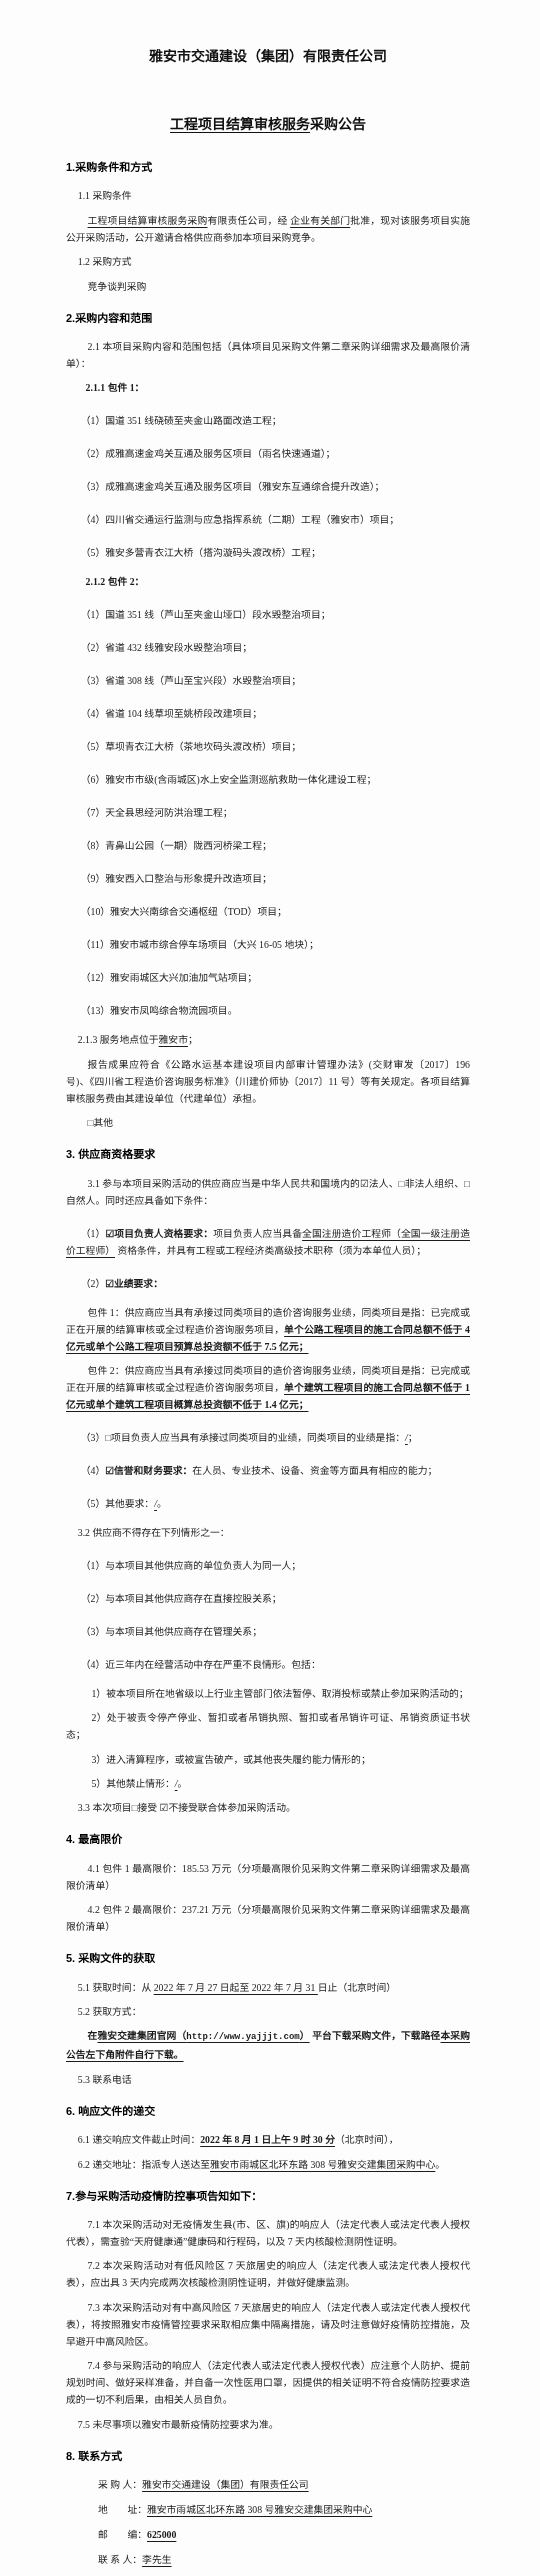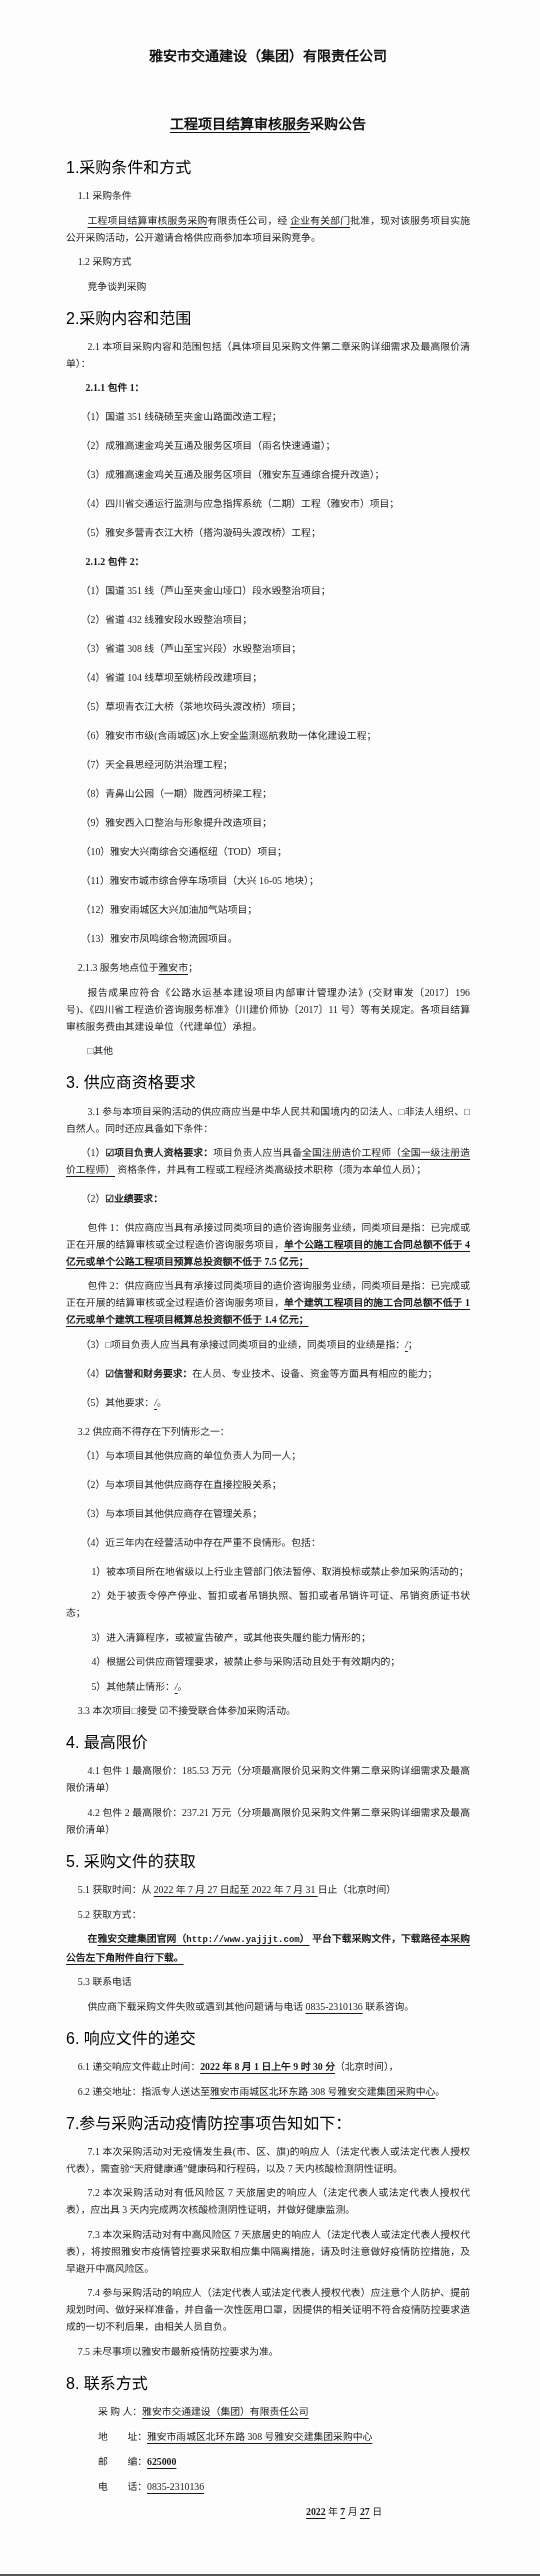--- a/index.html
+++ b/index.html
@@ -27,30 +27,30 @@
     font-weight: 700;
     font-size: 14px;
     line-height: 23px;
     text-align: center;
     color: #111;
     margin-bottom: 6.8px;
   }
   .title:nth-of-type(2) { margin-bottom: 23px; margin-top: 45px; }
   .h {
     font-family: "Liberation Sans", "DejaVu Sans", sans-serif;
-    font-weight: 400;
-    font-size: 16px;
+    font-weight: 700;
+    font-size: 11px;
     line-height: 17.6px;
     color: #000;
     margin: 15px 0 10.8px 0;
     text-align: left;
   }
   .sub     { text-indent: 1.2em; margin-bottom: 7.4px; }
   .para    { text-indent: 2.2em; margin-bottom: 7.4px; }
-  .item    { text-indent: 1.5em; margin-bottom: 12px; }
+  .item    { text-indent: 1.5em; margin-bottom: 12px; margin-top: 16px; }
   .pack    { text-indent: 2em;   margin-bottom: 12px; font-weight: 700; }
   .subitem { text-indent: 2.6em; margin-bottom: 7.4px; }
   .contact { padding-left: 32px; margin-bottom: 8px; }
   .date    { margin: 4px 0 0 240px; text-align: left; }
   .u { text-decoration: underline; text-underline-offset: 2.7px; text-decoration-thickness: 0.7px; }
   .b { font-weight: 700; text-align: center; }
   .i { font-style: italic; }
   .mono { font-family: "Liberation Mono", "DejaVu Sans Mono", monospace; font-size: 9px; }
 </style>
 </head>
@@ -100,42 +100,41 @@
       <div class="blk item"><span>（4）</span><span class="b">☑信誉和财务要求：</span><span>在人员、专业技术、设备、资金等方面具有相应的能力；</span></div>
       <div class="blk item"><span>（5）其他要求：</span><span class="u i">/</span><span>。</span></div>
       <div class="blk sub"><span>3.2  供应商不得存在下列情形之一：</span></div>
       <div class="blk item"><span>（1）与本项目其他供应商的单位负责人为同一人；</span></div>
       <div class="blk item"><span>（2）与本项目其他供应商存在直接控股关系；</span></div>
       <div class="blk item"><span>（3）与本项目其他供应商存在管理关系；</span></div>
       <div class="blk item"><span>（4）近三年内在经营活动中存在严重不良情形。包括：</span></div>
       <div class="blk subitem"><span>1）被本项目所在地省级以上行业主管部门依法暂停、取消投标或禁止参加采购活动的；</span></div>
       <div class="blk subitem"><span>2）处于被责令停产停业、暂扣或者吊销执照、暂扣或者吊销许可证、吊销资质证书状态；</span></div>
       <div class="blk subitem"><span>3）进入清算程序，或被宣告破产，或其他丧失履约能力情形的；</span></div>
-      <div class="blk subitem"><span>4）根据公司供应商管理要求，被禁止参与采购活动且处于有效期内的；</span></div>
       <div class="blk subitem"><span>5）其他禁止情形：</span><span class="u i">/</span><span>。</span></div>
       <div class="blk sub"><span>3.3  本次项目□接受 ☑不接受联合体参加采购活动。</span></div>
       <div class="blk h"><span>4.  最高限价</span></div>
       <div class="blk para"><span>4.1 包件 1 最高限价：185.53 万元（分项最高限价见采购文件第二章采购详细需求及最高限价清单）</span></div>
       <div class="blk para"><span>4.2 包件 2 最高限价：237.21 万元（分项最高限价见采购文件第二章采购详细需求及最高限价清单）</span></div>
       <div class="blk h"><span>5.  采购文件的获取</span></div>
       <div class="blk sub"><span>5.1 获取时间：从 </span><span class="u">2022 年 7 月 27 日起至 2022 年 7 月 31 </span><span>日止（北京时间）</span></div>
       <div class="blk sub"><span>5.2  获取方式：</span></div>
       <div class="blk para"><span class="b">在</span><span class="u b">雅安交建集团官网（</span><span class="u b mono">http://www.yajjjt.com</span><span class="u b">）</span><span class="b"> 平台下载采购文件，下载路径</span><span class="u b">本采购公告左下角附件自行下载。</span></div>
       <div class="blk sub"><span>5.3 联系电话</span></div>
-      <div class="blk para"><span>供应商下载采购文件失败或遇到其他问题请与电话 </span><span class="u">0835-2310136</span><span> 联系咨询。</span></div>
       <div class="blk h"><span>6.  响应文件的递交</span></div>
       <div class="blk sub"><span>6.1 递交响应文件截止时间：</span><span class="u b">2022 年 8 月 1 日上午 9 时 30 分</span><span>（北京时间），</span></div>
       <div class="blk sub"><span>6.2 递交地址：指派专人送达至</span><span class="u">雅安市雨城区北环东路 308 号雅安交建集团采购中心</span><span>。</span></div>
       <div class="blk h"><span>7.参与采购活动疫情防控事项告知如下：</span></div>
       <div class="blk para"><span>7.1 本次采购活动对无疫情发生县(市、区、旗)的响应人（法定代表人或法定代表人授权代表），需查验“天府健康通”健康码和行程码，以及 7 天内核酸检测阴性证明。</span></div>
       <div class="blk para"><span>7.2 本次采购活动对有低风险区 7 天旅居史的响应人（法定代表人或法定代表人授权代表），应出具 3 天内完成两次核酸检测阴性证明，并做好健康监测。</span></div>
       <div class="blk para"><span>7.3 本次采购活动对有中高风险区 7 天旅居史的响应人（法定代表人或法定代表人授权代表），将按照雅安市疫情管控要求采取相应集中隔离措施，请及时注意做好疫情防控措施，及早避开中高风险区。</span></div>
       <div class="blk para"><span>7.4 参与采购活动的响应人（法定代表人或法定代表人授权代表）应注意个人防护、提前规划时间、做好采样准备，并自备一次性医用口罩，因提供的相关证明不符合疫情防控要求造成的一切不利后果，由相关人员自负。</span></div>
       <div class="blk sub"><span>7.5 未尽事项以雅安市最新疫情防控要求为准。</span></div>
       <div class="blk h"><span>8.  联系方式</span></div>
       <div class="blk contact"><span>采 购 人：</span><span class="u">雅安市交通建设（集团）有限责任公司 </span></div>
       <div class="blk contact"><span>地　　址：</span><span class="u">雅安市雨城区北环东路 308 号雅安交建集团采购中心</span></div>
       <div class="blk contact"><span>邮　　编：</span><span class="u b">625000</span></div>
+      <div class="blk contact"><span>联 系 人：</span><span class="u">李先生 </span></div>
       <div class="blk contact"><span>电　　话：</span><span class="u">0835-2310136</span></div>
       <div class="blk date"><span class="u b">2022</span><span> 年 </span><span class="u b">7</span><span> 月 </span><span class="u b">27</span><span> 日</span></div>
     </div>
 </main>
 
 
 </body></html>

